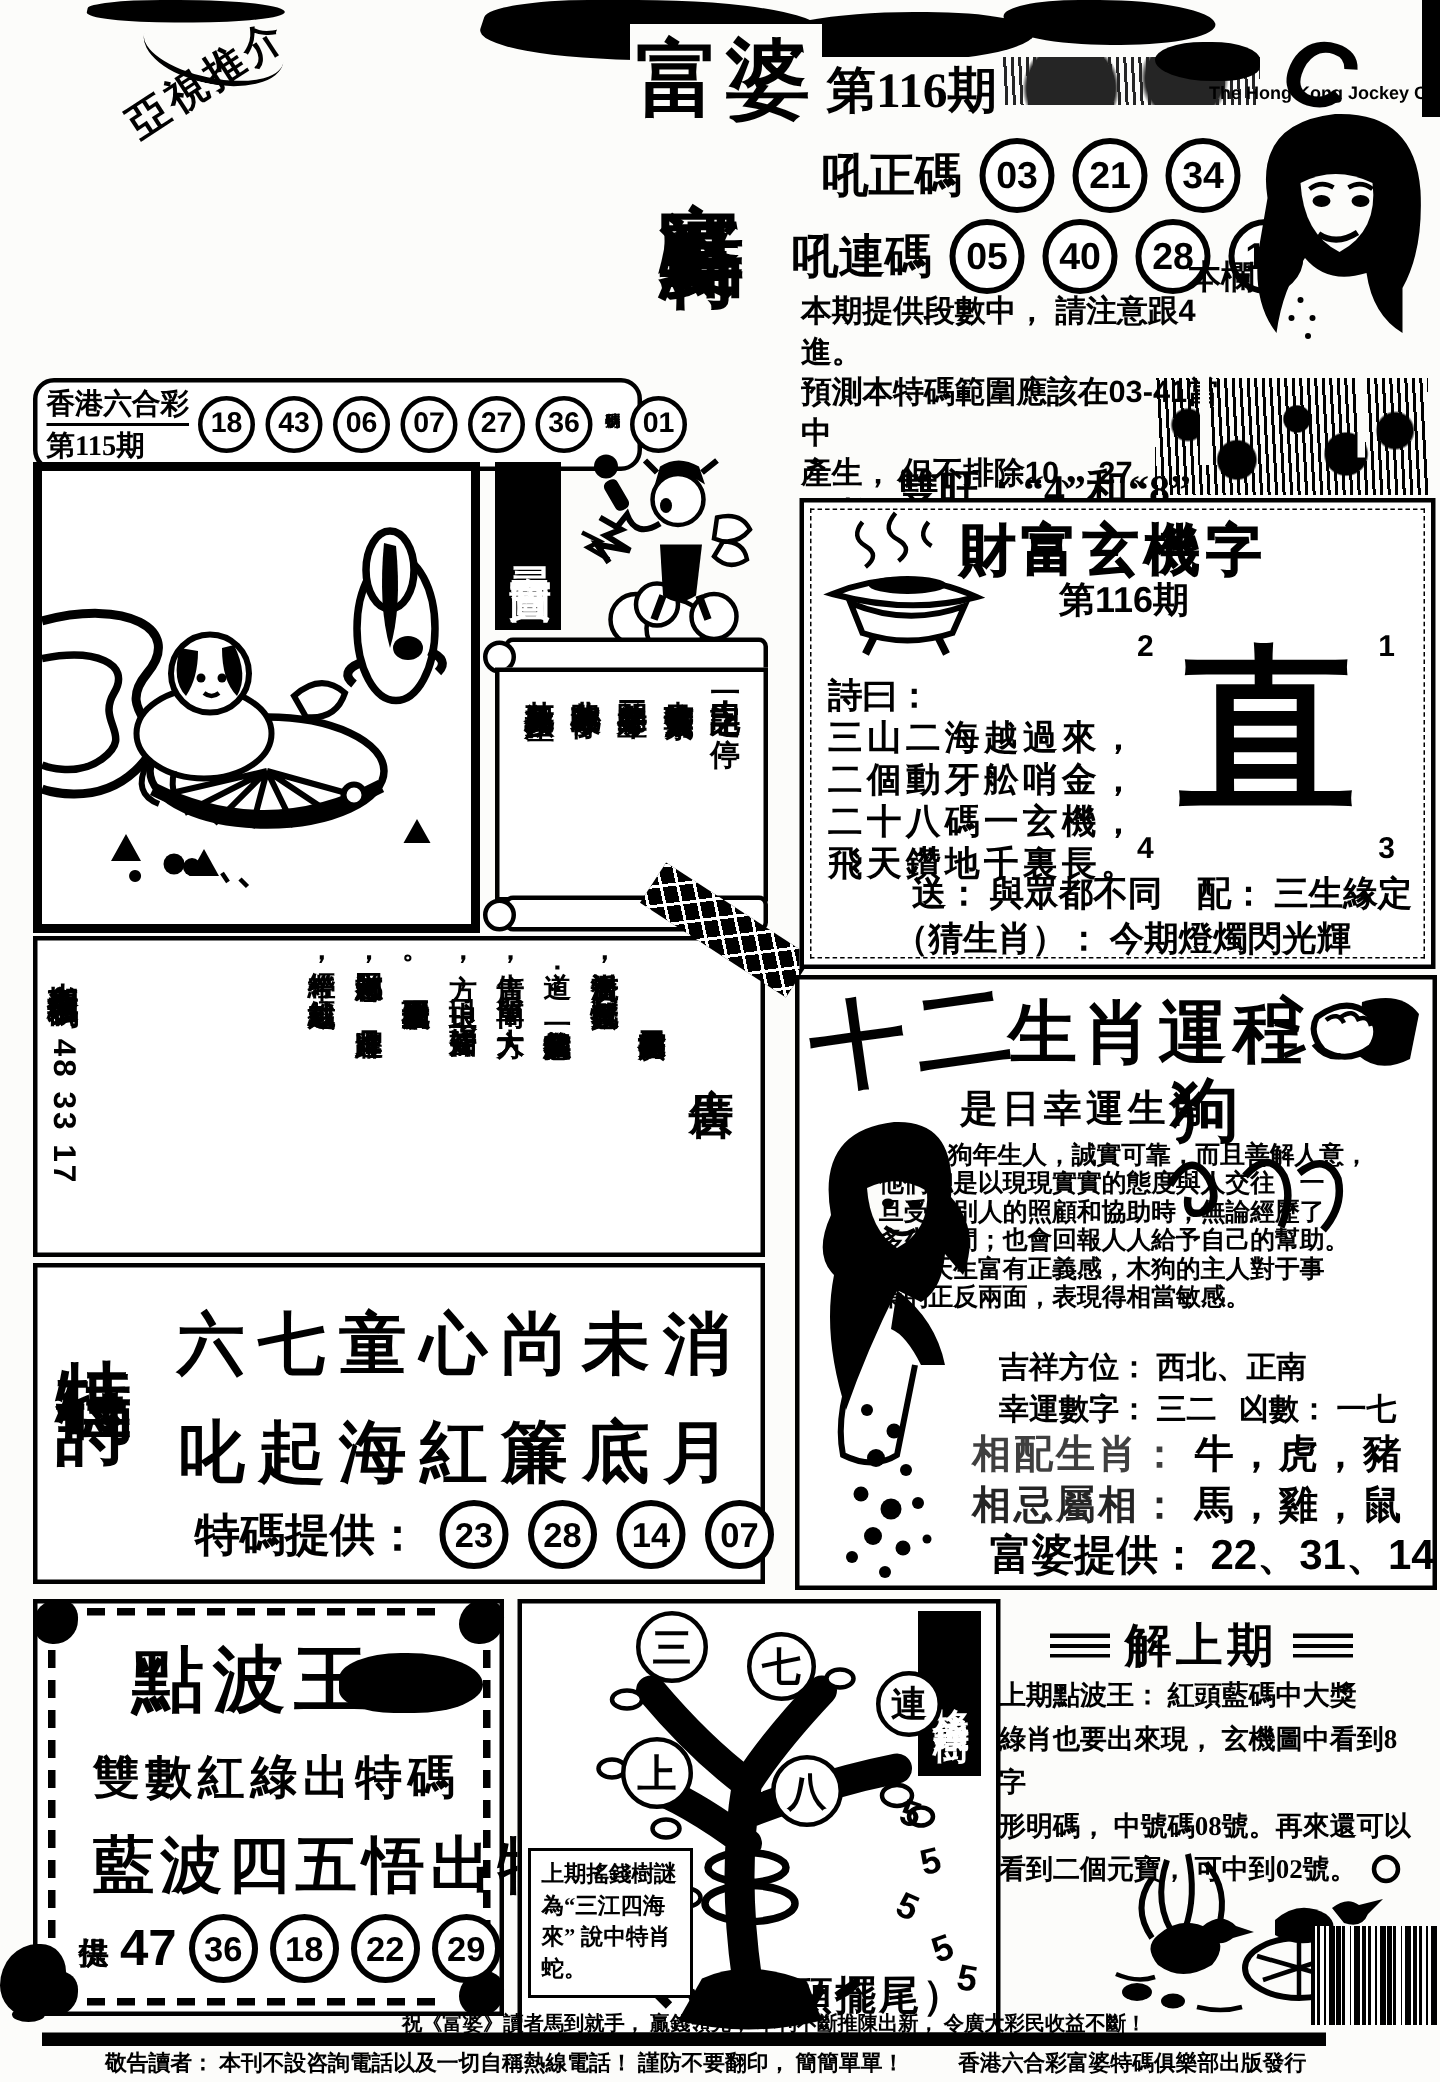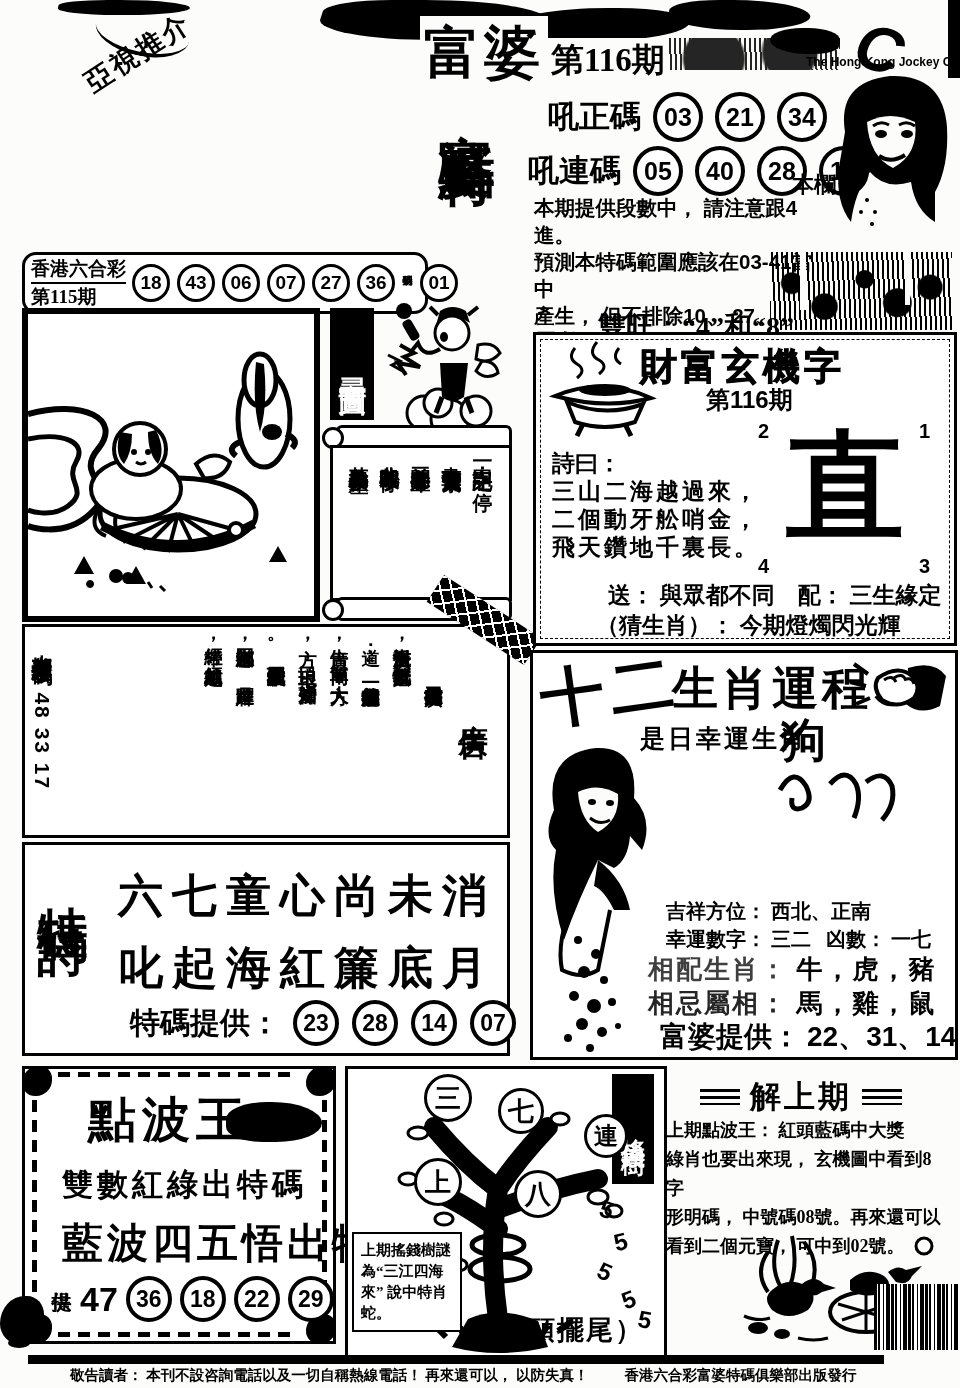--- a/index.html
+++ b/index.html
@@ -237,20 +237,21 @@
       <path d="M38,84 l-6,12 M80,84 l6,12" stroke="#000" stroke-width="5"></path>
       <ellipse cx="60" cy="50" rx="26" ry="6" fill="#000"></ellipse>
     </svg>
   </div>
   <div class="abs b" style="left:640px;top:342px;font-size:37px;letter-spacing:4px;-webkit-text-stroke:1px #000">財富玄機字</div>
   <div class="abs b sans" style="left:706px;top:384px;font-size:24px">第116期</div>
   <div class="abs b" style="left:552px;top:448px;font-size:23px">詩曰：</div>
   <div class="abs b" style="left:552px;top:478px;font-size:23px;line-height:28px;letter-spacing:3px">
     <div>三山二海越過來，</div>
     <div>二個動牙舩哨金，</div>
+    <div>二十八碼一玄機，</div>
     <div>飛天鑽地千裏長。</div>
   </div>
   <div class="abs" style="left:758px;top:420px;width:172px;height:158px">
     <span class="abs b sans" style="left:0;top:0;font-size:20px">2</span>
     <span class="abs b sans" style="right:0;top:0;font-size:20px">1</span>
     <span class="abs b sans" style="left:0;bottom:0;font-size:20px">4</span>
     <span class="abs b sans" style="right:0;bottom:0;font-size:20px">3</span>
     <span class="abs b" style="left:28px;top:0px;font-size:118px;line-height:1.15">直</span>
   </div>
   <div class="abs b" style="left:608px;top:580px;font-size:23px;white-space:nowrap">送： 與眾都不同　配： 三生緣定</div>
@@ -292,20 +293,28 @@
         <circle cx="34" cy="298" r="4" fill="#000"></circle>
       <circle cx="84" cy="286" r="3" fill="#000"></circle>
         <circle cx="56" cy="308" r="4" fill="#000"></circle>
     </svg>
   </div>
 
   <svg class="abs" style="left:770px;top:760px" width="130" height="70" viewBox="0 0 130 70">
     <path d="M10,30 q14,-24 26,-4 q8,16 -4,22 q-12,4 -10,-10 M60,24 q16,-18 26,0 q6,14 -2,34 M96,22 q18,-14 26,4 q4,18 -10,34" stroke="#000" stroke-width="5" fill="none"></path>
   </svg>
 
+  <div class="abs b" style="left:586px;top:760px;font-size:16.5px;line-height:19px;width:360px">
+    <div style="padding-left:46px">狗年生人，誠實可靠，而且善解人意，</div>
+    <div>他們總是以現現實實的態度與人交往，一</div>
+    <div>旦受到別人的照顧和協助時，無論經歷了</div>
+    <div>多少時間；也會回報人人給予自己的幫助。</div>
+    <div>由于天生富有正義感，木狗的主人對于事</div>
+    <div>業的正反兩面，表現得相當敏感。</div>
+  </div>
 
   <div class="abs b" style="left:666px;top:898px;font-size:20px">
     <span>吉祥方位：</span>
     <span>西北、正南</span>
   </div>
   <div class="abs b" style="left:666px;top:926px;font-size:20px">
     <span>幸運數字：</span>
     <span>三二</span>&nbsp;&nbsp;
     <span>凶數：</span>
     <span>一七</span>
@@ -404,19 +413,20 @@
       <ellipse cx="44" cy="102" rx="8" ry="5" fill="#000"></ellipse>
       <ellipse cx="170" cy="100" rx="9" ry="5" fill="#000"></ellipse>
       <path d="M6,84 q14,6 26,2 M60,106 q16,4 30,0" stroke="#000" stroke-width="3" fill="none"></path>
     </svg>
   </div>
 
   <div class="abs barcode" style="left:874px;top:1284px;width:84px;height:66px"></div>
   <div class="abs blob" style="left:0;top:1296px;width:44px;height:48px;border-radius:60% 40% 55% 45%"></div>
   <div class="abs blob" style="left:8px;top:1338px;width:22px;height:10px;border-radius:50%"></div>
 
+  <div class="abs b" style="left:268px;top:1340px;font-size:13.5px;white-space:nowrap">祝《富婆》讀者馬到就手， 贏錢領先， 本刊不斷推陳出新， 令廣大彩民收益不斷！</div>
   <div class="abs blob" style="left:28px;top:1355px;width:856px;height:9px"></div>
   <div class="abs row b" style="left:70px;top:1366px;gap:36px;white-space:nowrap">
-    <span style="font-size:14.5px">敬告讀者： 本刊不設咨詢電話以及一切自稱熱線電話！ 再來還可以， 以防失真！</span>
+    <span style="font-size:14.5px">敬告讀者： 本刊不設咨詢電話以及一切自稱熱線電話！ 謹防不要翻印， 簡簡單單！</span>
     <span style="font-size:14.5px">香港六合彩富婆特碼俱樂部出版發行</span>
   </div>
 
 </div>
 
 </body></html>

